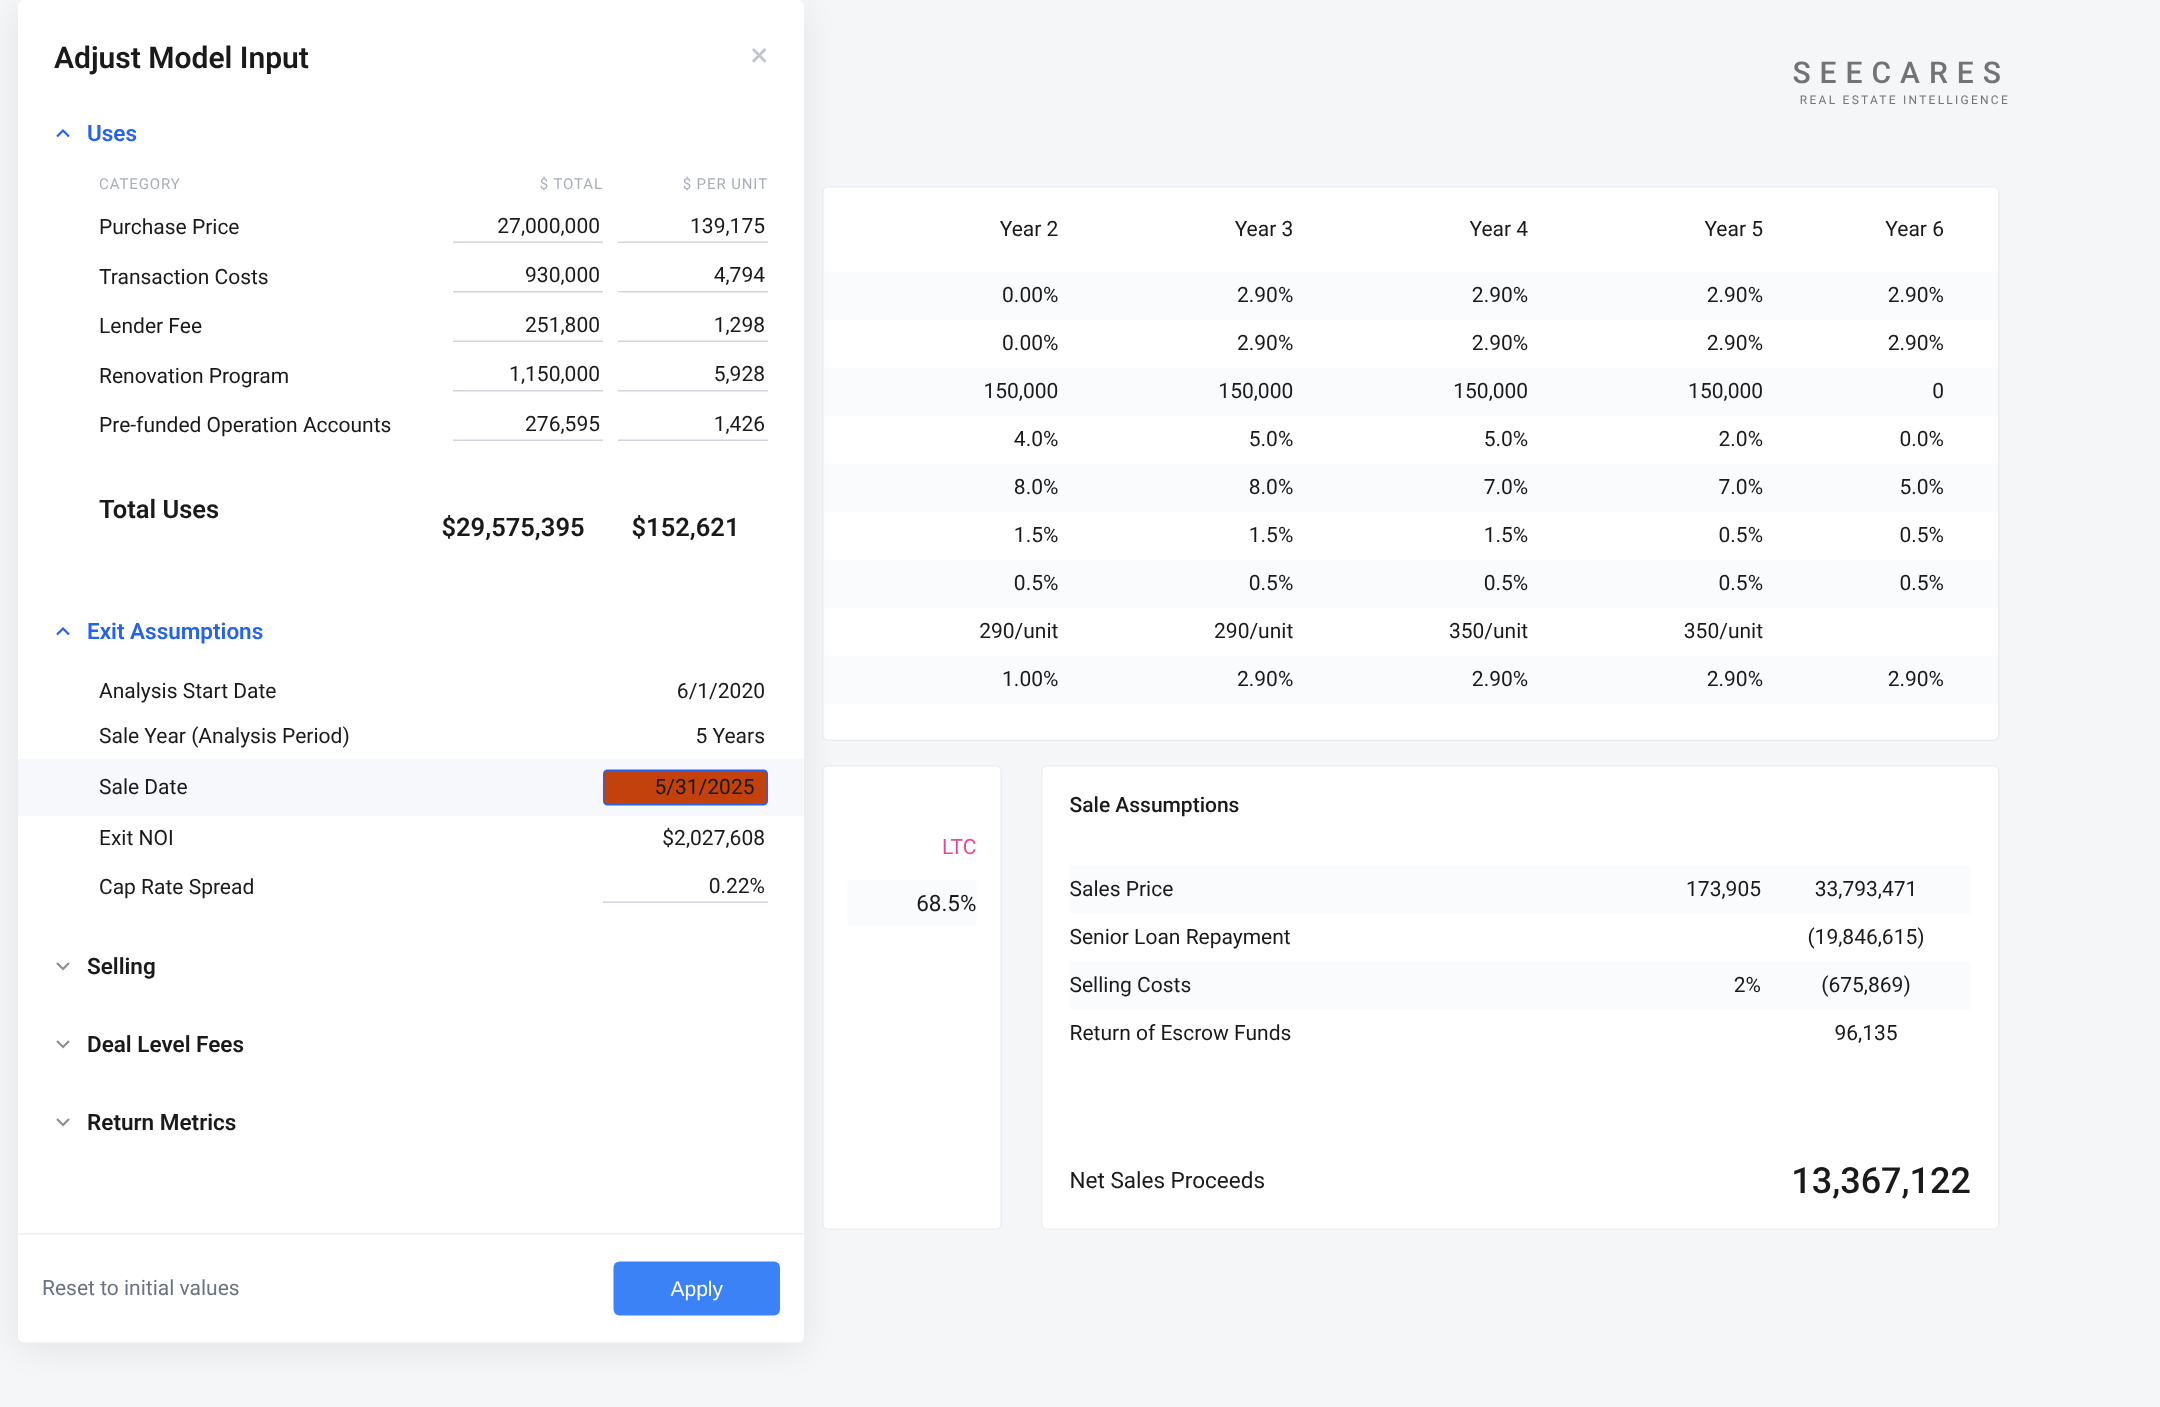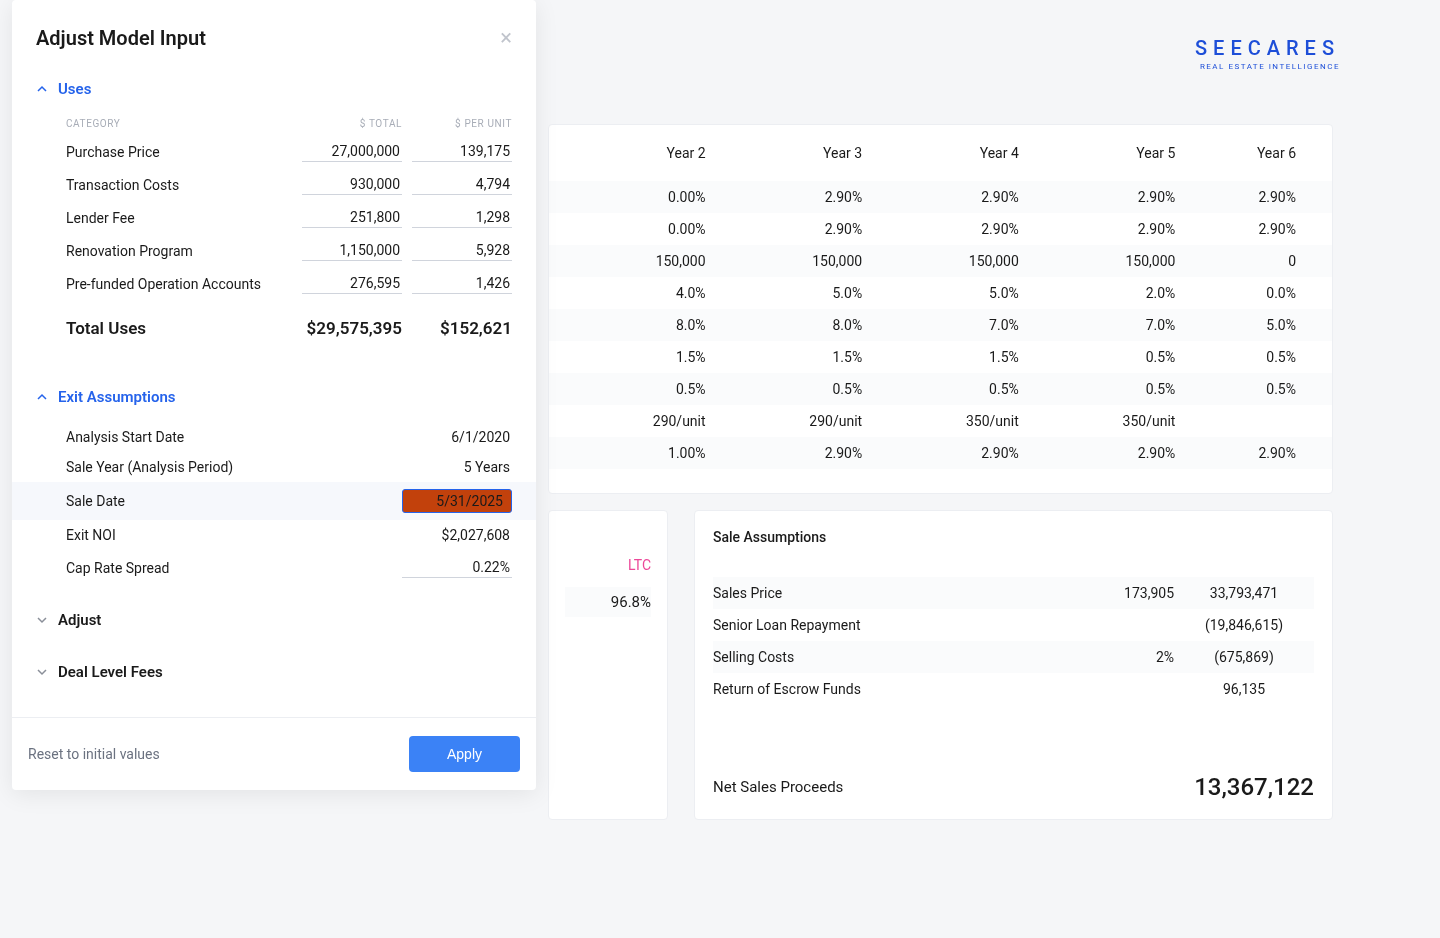--- a/index.html
+++ b/index.html
@@ -11,41 +11,41 @@
   overflow: hidden;
   color: #1a1a1a;
   font-size: 14px;
 }
 
 
 .logo {
   position: absolute;
   top: 36px;
   right: 100px;
-  color: #1d4ed8;
+  color: #737373;
   text-align: right;
 }
 .logo-main {
   font-size: 20px;
   letter-spacing: 6px;
   font-weight: 500;
 }
 .logo-sub {
   font-size: 8px;
   letter-spacing: 1.5px;
   margin-top: 2px;
 }
 
 
 .panel {
   position: absolute;
   left: 12px;
   top: 0;
   width: 524px;
-  height: 790px;
+  height: 895px;
   background: #fff;
   border-radius: 4px;
   box-shadow: 0 4px 24px rgba(0,0,0,0.08);
   display: flex;
   flex-direction: column;
 }
 .panel-header {
   display: flex;
   justify-content: space-between;
   align-items: center;
@@ -113,21 +113,21 @@
   margin-left: 10px;
 }
 .uses-total {
   display: grid;
   grid-template-columns: 1fr 120px 110px;
   align-items: center;
   padding: 18px 0 18px 30px;
   font-size: 17px;
   font-weight: 600;
 }
-.uses-total .v { text-align: right; }
+.uses-total .v { text-align: center; margin-top: 24px; }
 
 
 .exit-row {
   display: flex;
   justify-content: space-between;
   align-items: center;
   padding: 7px 0 7px 30px;
   font-size: 14px;
 }
 .exit-row .val-ro { padding-right: 2px; }
@@ -332,21 +332,21 @@
           <td>2.90%</td>
           <td>2.90%</td>
           <td>2.90%</td>
         </tr>
       </tbody>
   </table>
 </div>
 
 <div class="card ltc-card">
   <div class="ltc-header">LTC</div>
-  <div class="ltc-val">96.8%</div>
+  <div class="ltc-val">68.5%</div>
 </div>
 
 <div class="card sale-card">
   <div class="sale-card-title">Sale Assumptions</div>
   <div class="sale-rows" id="sale-rows">
       <div class="sale-row">
         <span class="c1">Sales Price</span>
         <span class="c2">173,905</span>
         <span class="c3">33,793,471</span>
       </div>
@@ -458,21 +458,21 @@
           <span class="val-input">0.22%</span>
         </div>
       </div>
 
     <div class="section-header collapsed">
       <span class="chevron">
         <svg viewBox="0 0 12 12" fill="none" stroke="#8a8f99" stroke-width="1.5">
             <polyline points="2,4 6,8 10,4"></polyline>
           </svg>
       </span>
-      <span class="section-title-closed">Adjust</span>
+      <span class="section-title-closed">Selling</span>
     </div>
     <div class="section-header collapsed">
       <span class="chevron">
         <svg viewBox="0 0 12 12" fill="none" stroke="#8a8f99" stroke-width="1.5">
             <polyline points="2,4 6,8 10,4"></polyline>
           </svg>
       </span>
       <span class="section-title-closed">Deal Level Fees</span>
     </div>
     <div class="section-header collapsed">

